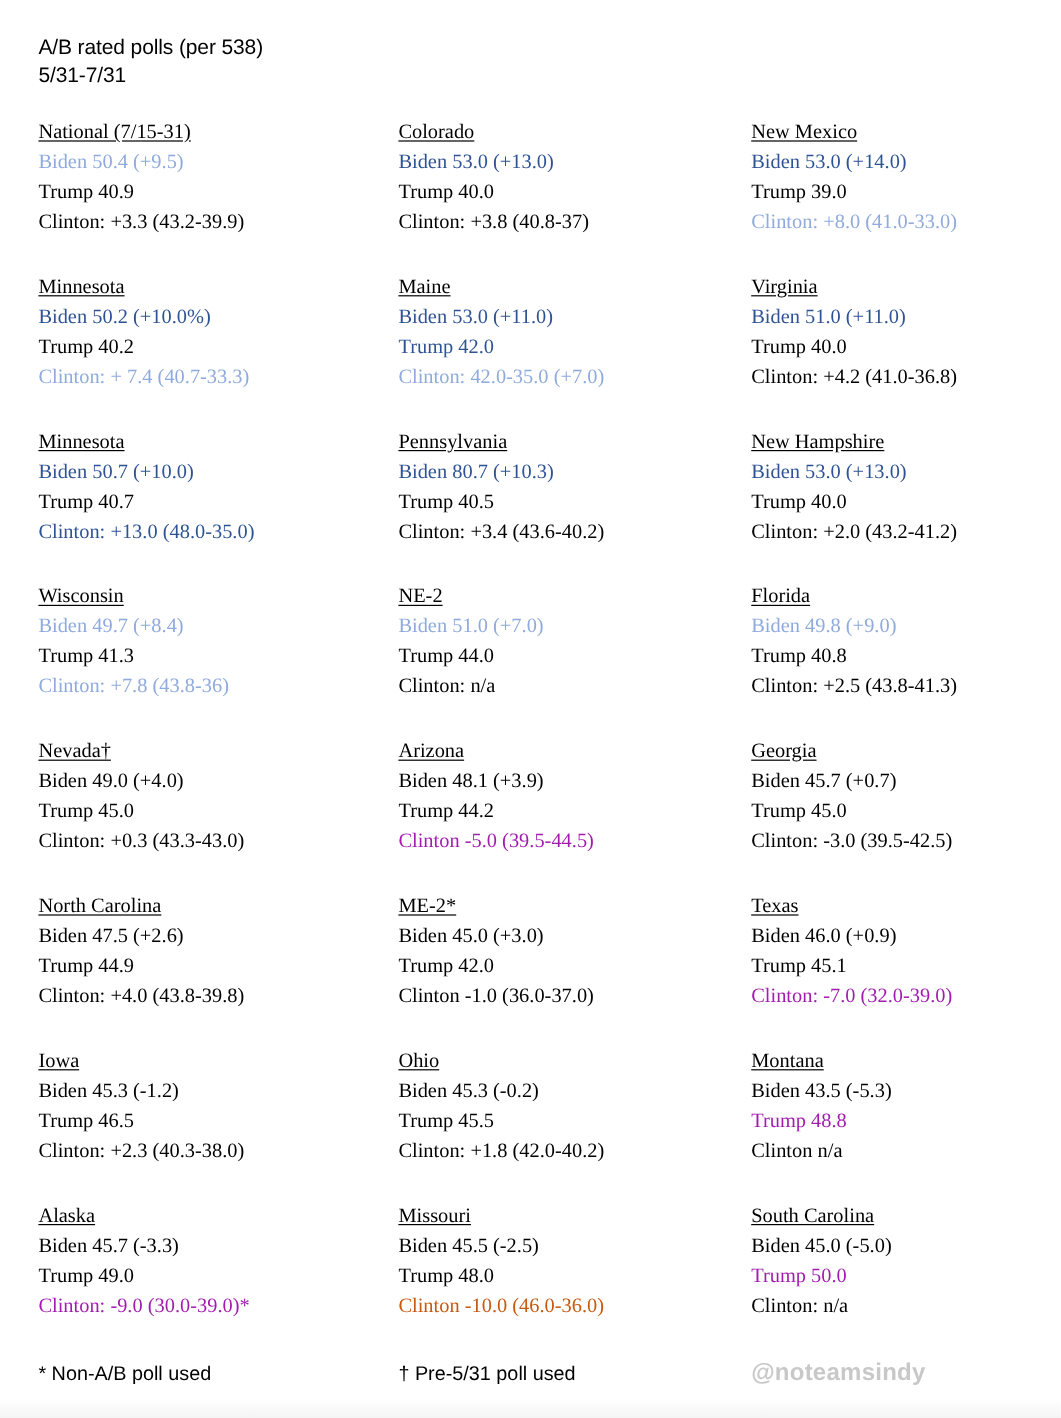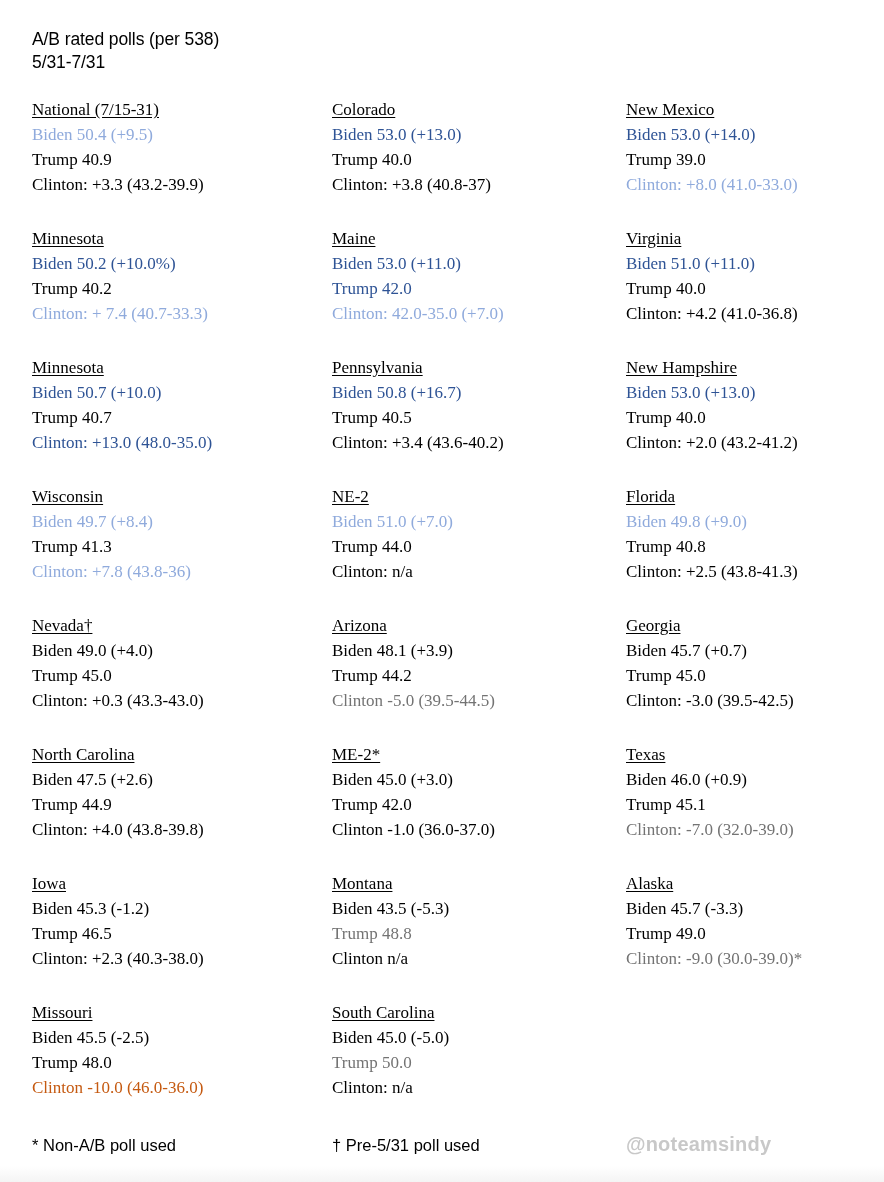--- a/index.html
+++ b/index.html
@@ -71,21 +71,21 @@
   .poll-line {
     font-size: 17px;
     line-height: 25px;
     white-space: nowrap;
   }
 
   
   .c-black  { color: #000000; }
   .c-dblue  { color: #2E5395; }
   .c-lblue  { color: #8FAADC; }
-  .c-lorange{ color: #737373; }
+  .c-lorange{ color: #a21caf; }
   .c-dorange{ color: #C55A11; }
 
   .footnotes {
     position: absolute;
     left: 32px;
     top: 1133px;
     width: 820px;
     display: grid;
     grid-template-columns: 300px 294px 226px;
     align-items: center;
@@ -153,21 +153,21 @@
         <div class="poll-line c-black">Clinton: +4.2 (41.0-36.8)</div>
       </div>
       <div class="cell">
         <div class="state-name">Minnesota</div>
         <div class="poll-line c-dblue">Biden 50.7 (+10.0)</div>
         <div class="poll-line c-black">Trump 40.7</div>
         <div class="poll-line c-dblue">Clinton: +13.0 (48.0-35.0)</div>
       </div>
       <div class="cell">
         <div class="state-name">Pennsylvania</div>
-        <div class="poll-line c-dblue">Biden 50.8 (+16.7)</div>
+        <div class="poll-line c-dblue">Biden 80.7 (+10.3)</div>
         <div class="poll-line c-black">Trump 40.5</div>
         <div class="poll-line c-black">Clinton: +3.4 (43.6-40.2)</div>
       </div>
       <div class="cell">
         <div class="state-name">New Hampshire</div>
         <div class="poll-line c-dblue">Biden 53.0 (+13.0)</div>
         <div class="poll-line c-black">Trump 40.0</div>
         <div class="poll-line c-black">Clinton: +2.0 (43.2-41.2)</div>
       </div>
       <div class="cell">
@@ -222,20 +222,26 @@
         <div class="state-name">Texas</div>
         <div class="poll-line c-black">Biden 46.0 (+0.9)</div>
         <div class="poll-line c-black">Trump 45.1</div>
         <div class="poll-line c-lorange">Clinton: -7.0 (32.0-39.0)</div>
       </div>
       <div class="cell">
         <div class="state-name">Iowa</div>
         <div class="poll-line c-black">Biden 45.3 (-1.2)</div>
         <div class="poll-line c-black">Trump 46.5</div>
         <div class="poll-line c-black">Clinton: +2.3 (40.3-38.0)</div>
+      </div>
+      <div class="cell">
+        <div class="state-name">Ohio</div>
+        <div class="poll-line c-black">Biden 45.3 (-0.2)</div>
+        <div class="poll-line c-black">Trump 45.5</div>
+        <div class="poll-line c-black">Clinton: +1.8 (42.0-40.2)</div>
       </div>
       <div class="cell">
         <div class="state-name">Montana</div>
         <div class="poll-line c-black">Biden 43.5 (-5.3)</div>
         <div class="poll-line c-lorange">Trump 48.8</div>
         <div class="poll-line c-black">Clinton n/a</div>
       </div>
       <div class="cell">
         <div class="state-name">Alaska</div>
         <div class="poll-line c-black">Biden 45.7 (-3.3)</div>

